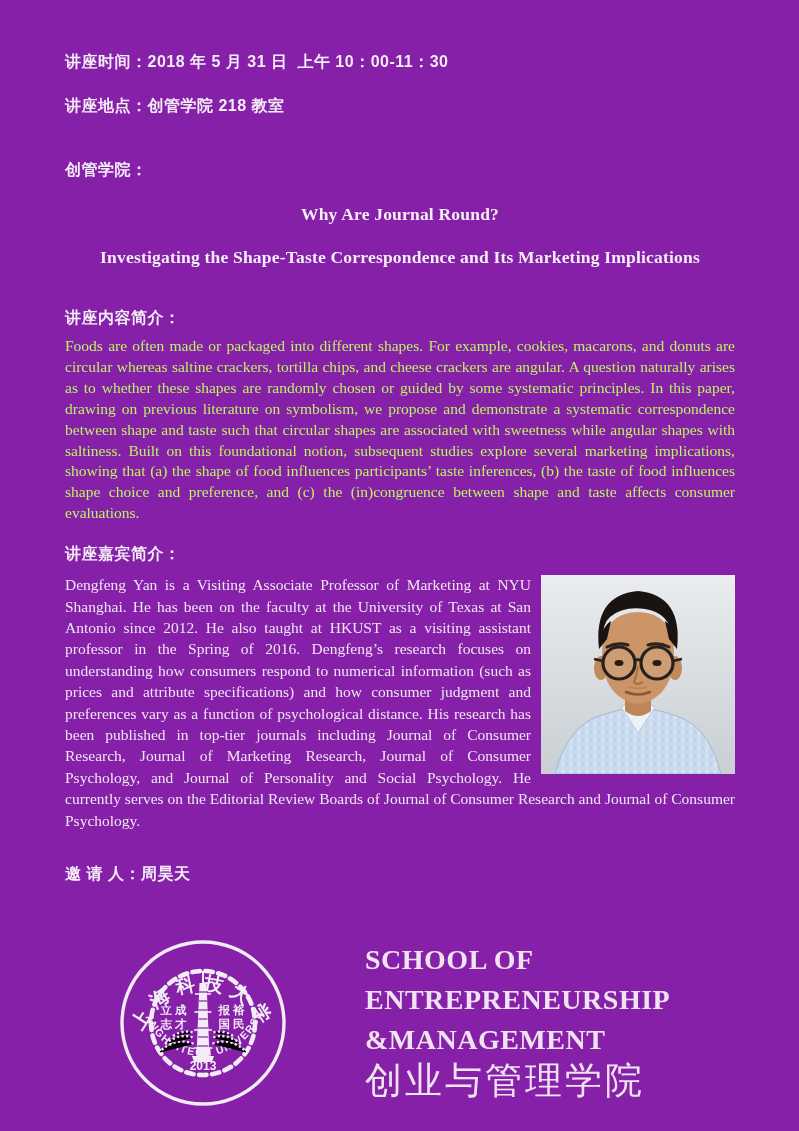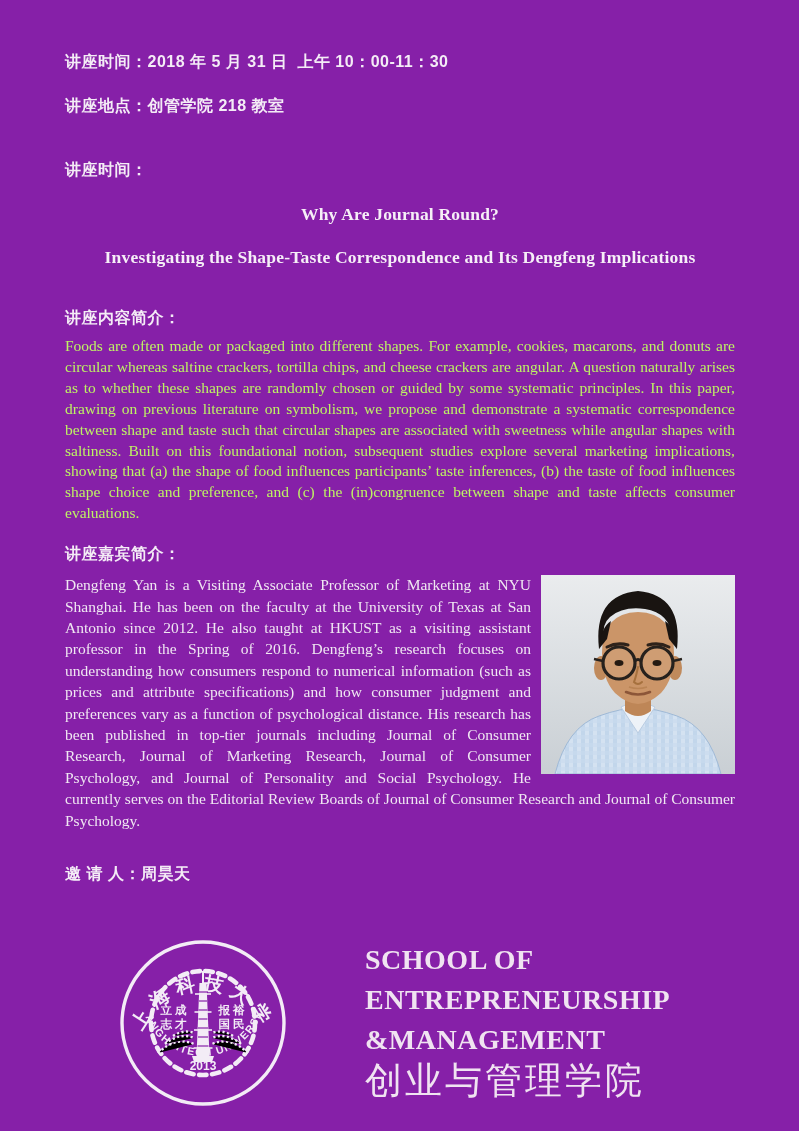--- a/index.html
+++ b/index.html
@@ -86,24 +86,24 @@
     letter-spacing:3px;
   }
 </style>
 </head>
 <body>
 
 <div class="poster">
 
   <div class="zh-head t-time">讲座时间：2018 年 5 月 31 日  上午 10：00-11：30</div>
   <div class="zh-head t-loc">讲座地点：创管学院 218 教室</div>
-  <div class="zh-head t-titlehead">讲座时间：</div>
+  <div class="zh-head t-titlehead">创管学院：</div>
 
   <div class="title-en title1">Why Are Journal Round?</div>
-  <div class="title-en title2">Investigating the Shape-Taste Correspondence and Its Dengfeng Implications</div>
+  <div class="title-en title2">Investigating the Shape-Taste Correspondence and Its Marketing Implications</div>
 
   <div class="zh-head sec-abstract-head">讲座内容简介：</div>
   <div class="abstract-body">Foods are often made or packaged into different shapes. For example, cookies, macarons, and donuts are circular whereas saltine crackers, tortilla chips, and cheese crackers are angular. A question naturally arises as to whether these shapes are randomly chosen or guided by some systematic principles. In this paper, drawing on previous literature on symbolism, we propose and demonstrate a systematic correspondence between shape and taste such that circular shapes are associated with sweetness while angular shapes with saltiness. Built on this foundational notion, subsequent studies explore several marketing implications, showing that (a) the shape of food influences participants’ taste inferences, (b) the taste of food influences shape choice and preference, and (c) the (in)congruence between shape and taste affects consumer evaluations.</div>
 
   <div class="zh-head sec-speaker-head">讲座嘉宾简介：</div>
 
   <div class="bio-wrap">
     <svg class="bio-photo" viewBox="0 0 194 199" xmlns="http://www.w3.org/2000/svg" aria-hidden="true">
       <defs>
         <linearGradient id="pbg" x1="0" y1="0" x2="0" y2="1">

